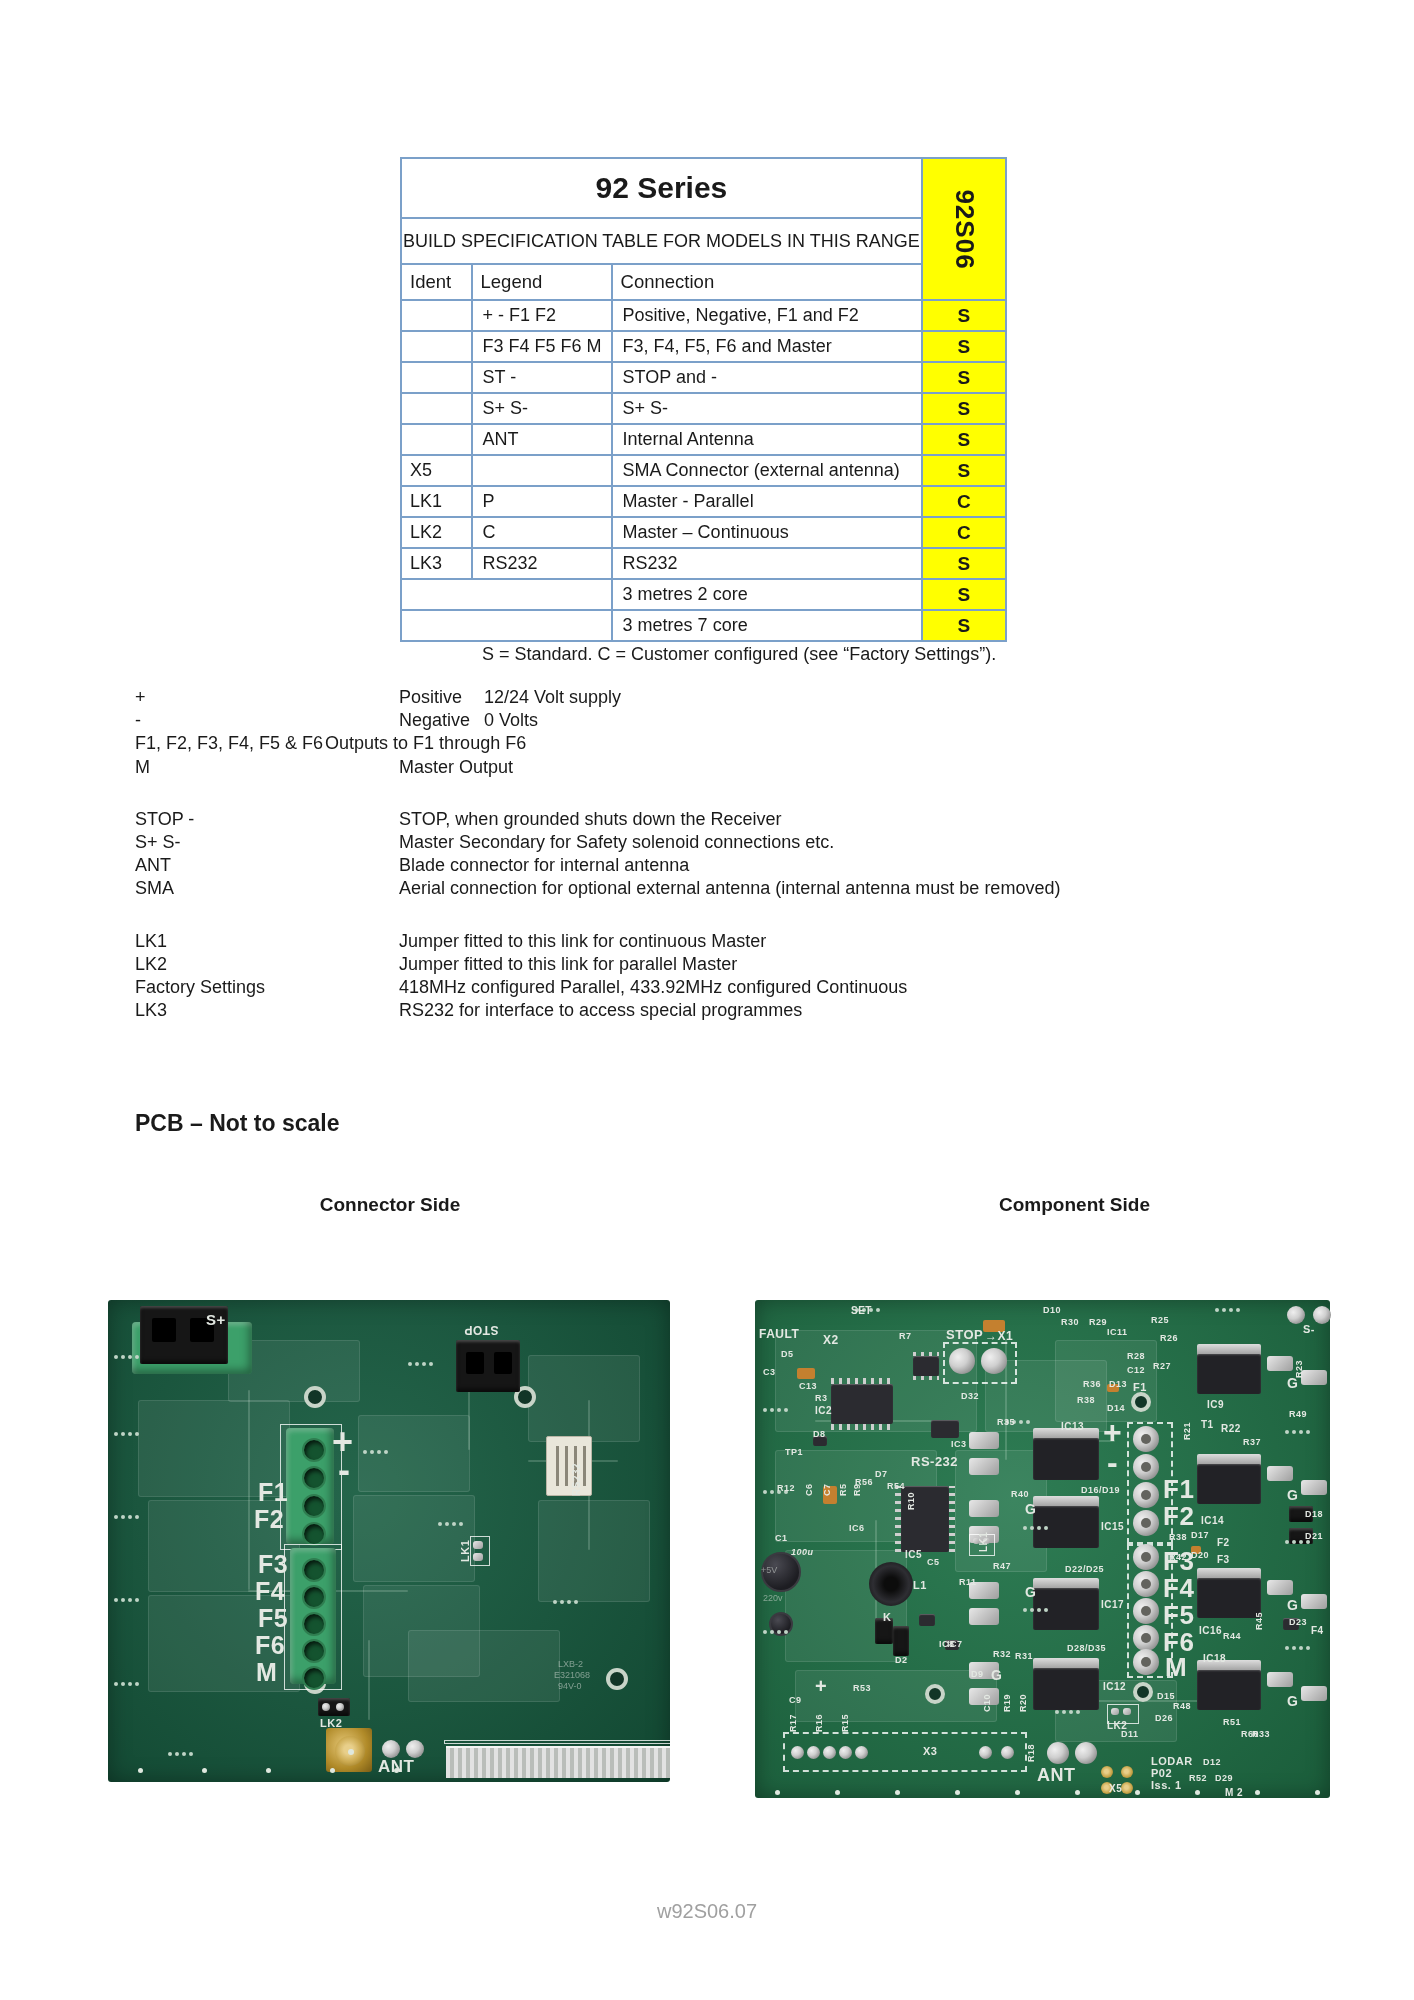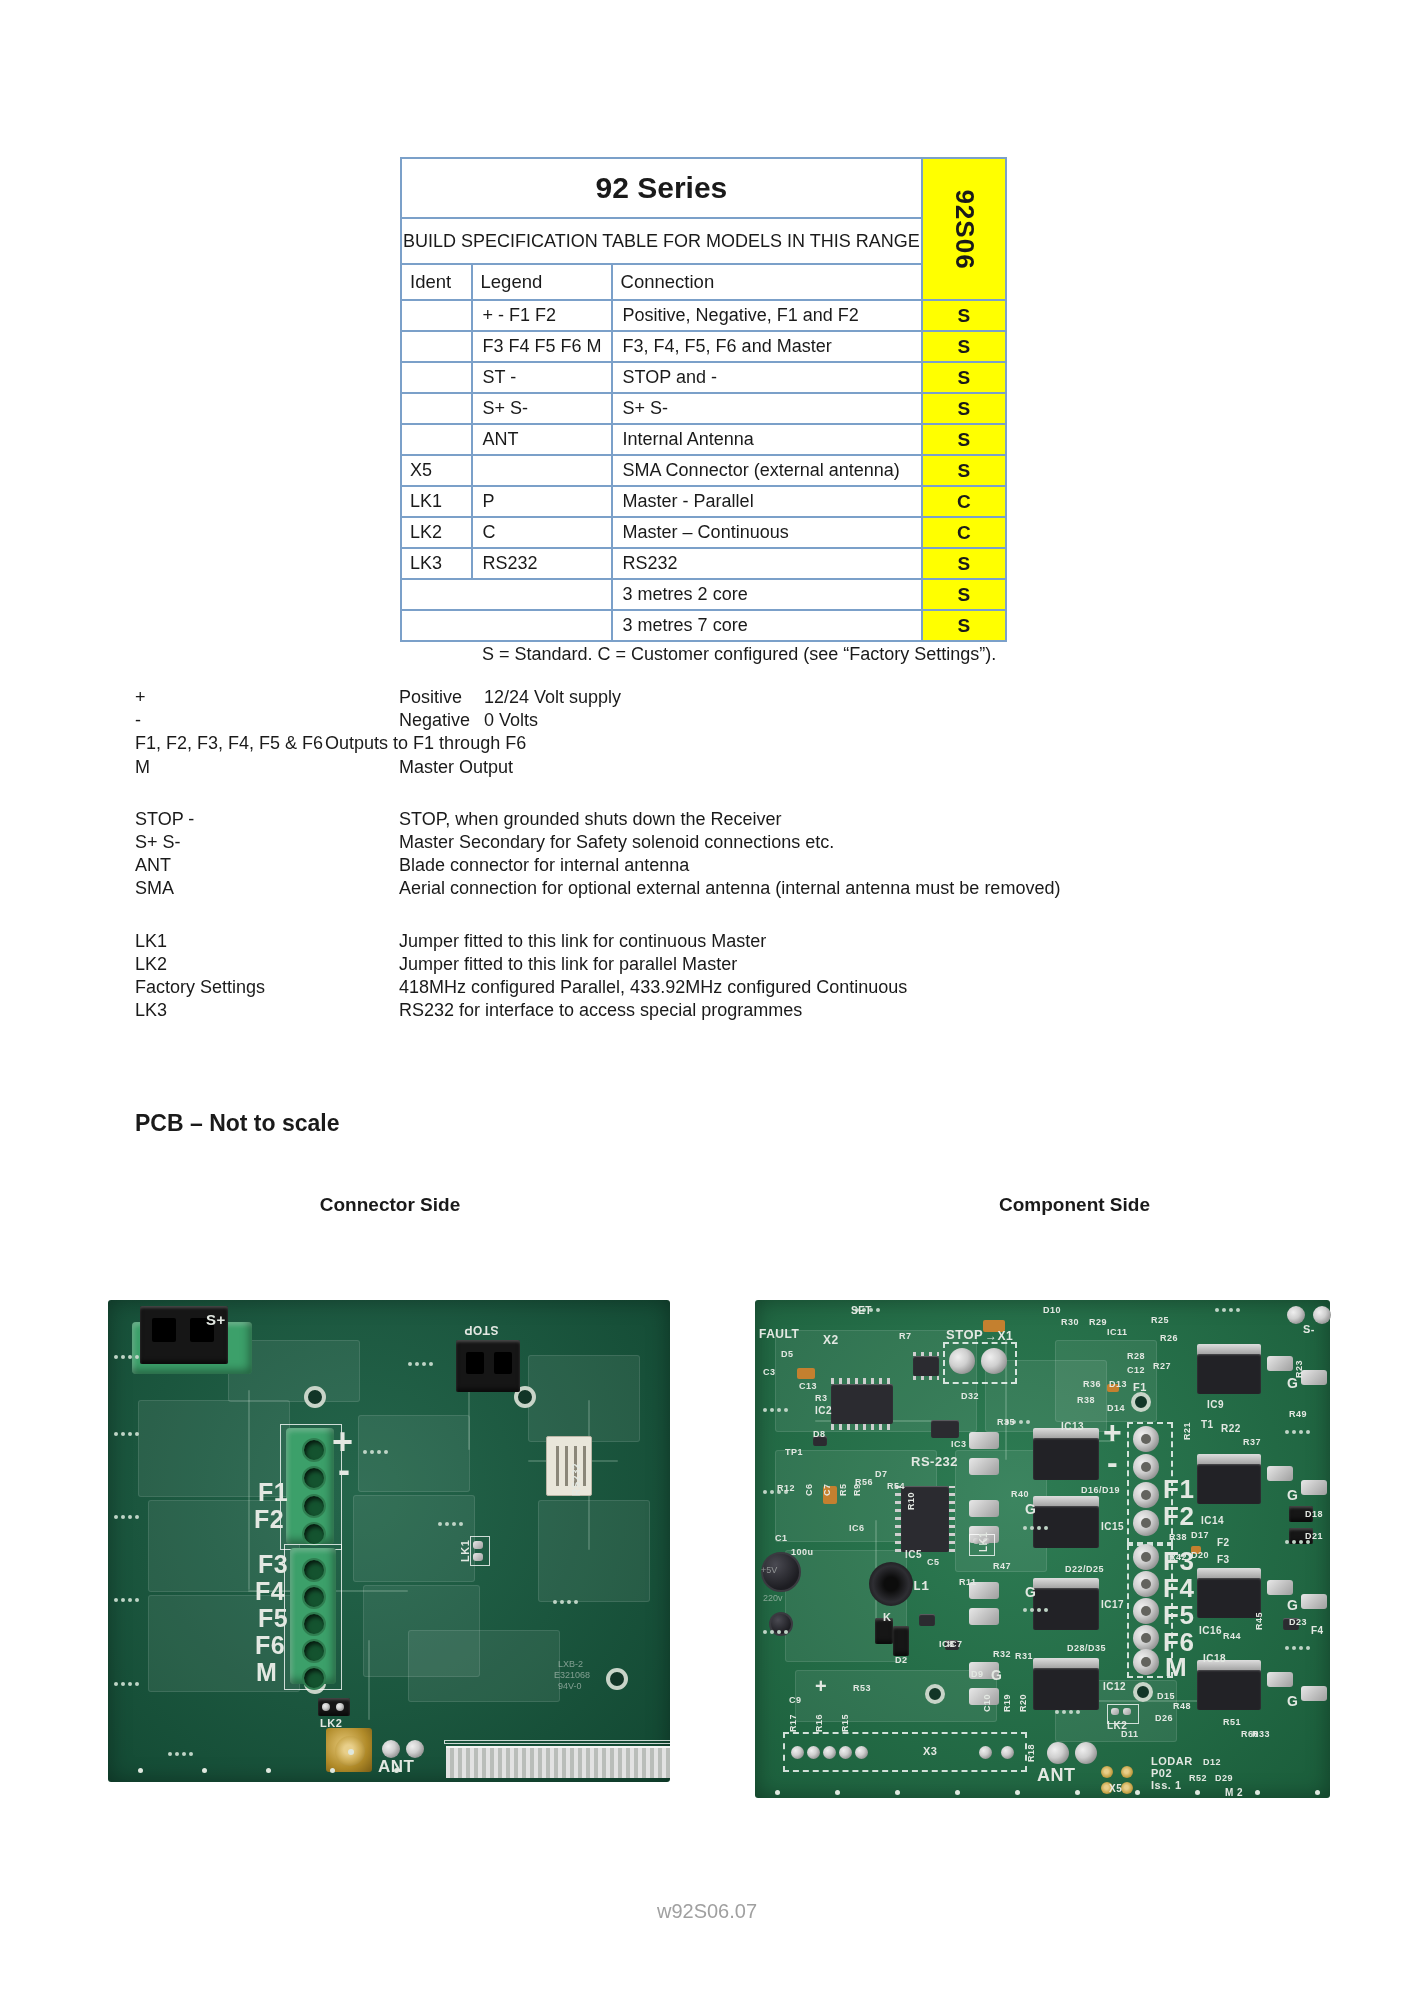--- a/index.html
+++ b/index.html
@@ -474,23 +474,23 @@
       <span class="sk" style="left: 100px; top: 178px; font-size: 9px;">R56</span>
       <span class="sk" style="left: 120px; top: 170px; font-size: 9px;">D7</span>
       <span class="sk" style="left: 132px; top: 182px; font-size: 9px;">R54</span>
       <span class="sk r90" style="left: 152px; top: 210px; font-size: 9px;">R10</span>
       <span class="sk" style="left: 256px; top: 190px; font-size: 9px;">R40</span>
       <span class="sk" style="left: 270px; top: 202px; font-size: 14px;">G</span>
       <span class="sk" style="left: 326px; top: 186px; font-size: 9px;">D16/D19</span>
       <span class="sk" style="left: 346px; top: 222px; font-size: 10px;">IC15</span>
       <span class="sk" style="left: 150px; top: 250px; font-size: 10px;">IC5</span>
       <span class="sk" style="left: 172px; top: 258px; font-size: 9px;">C5</span>
-      <span class="sk" style="left: 158px; top: 280px; font-size: 13px; font-family: Liberation Mono, monospace;">L1</span>
+      <span class="sk" style="left: 158px; top: 280px; font-size: 11px;">L1</span>
       <span class="sk" style="left: 20px; top: 234px; font-size: 9px;">C1</span>
-      <span class="sk" style="left: 36px; top: 248px; font-size: 9px;">100u</span>
+      <span class="sk" style="left: 36px; top: 248px; font-size: 9px; font-style: italic;">100u</span>
       <span class="sk gray" style="left: 6px; top: 266px; font-size: 9px;">+5V</span>
       <span class="sk gray" style="left: 8px; top: 294px; font-size: 9px;">220v</span>
       <span class="sk" style="left: 128px; top: 312px; font-size: 11px;">K</span>
       <span class="sk" style="left: 184px; top: 316px; font-size: 9px; margin-top: 24px;">IC8</span>
       <span class="sk" style="left: 192px; top: 340px; font-size: 9px;">IC7</span>
       <span class="sk" style="left: 140px; top: 356px; font-size: 9px;">D2</span>
       <span class="sk" style="left: 94px; top: 224px; font-size: 9px;">IC6</span>
       <span class="sk" style="left: 98px; top: 384px; font-size: 9px;">R53</span>
       <span class="sk" style="left: 34px; top: 396px; font-size: 9px;">C9</span>
       <span class="sk" style="left: 60px; top: 376px; font-size: 20px;">+</span>

